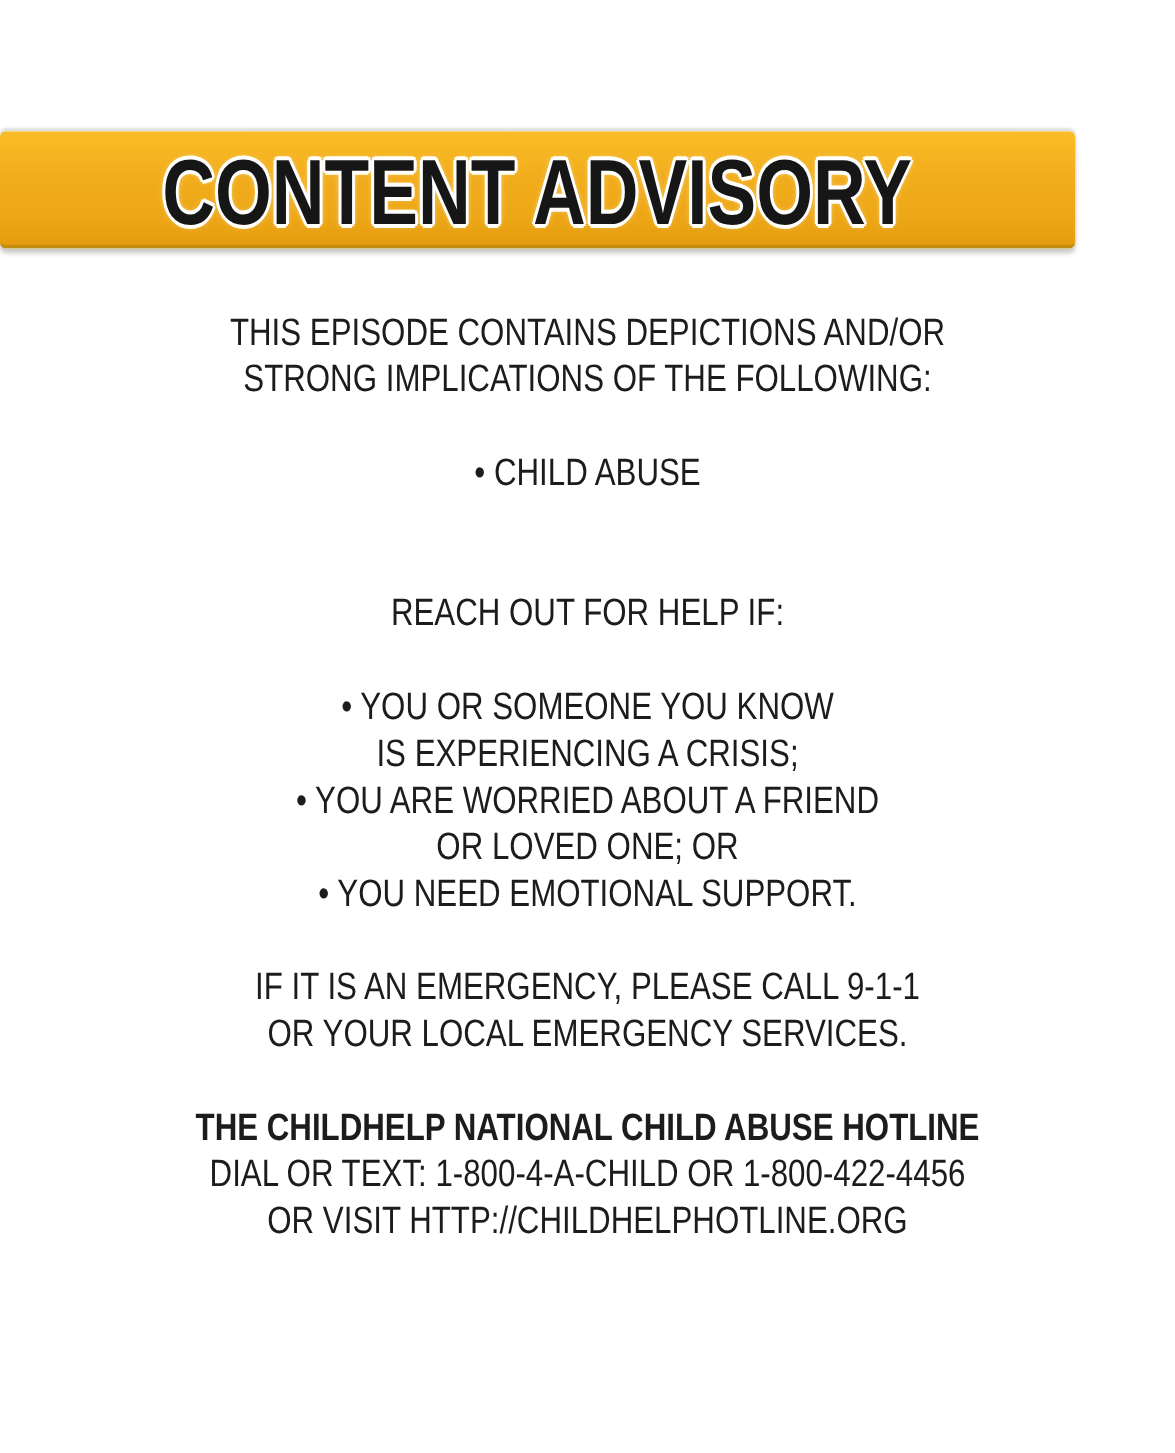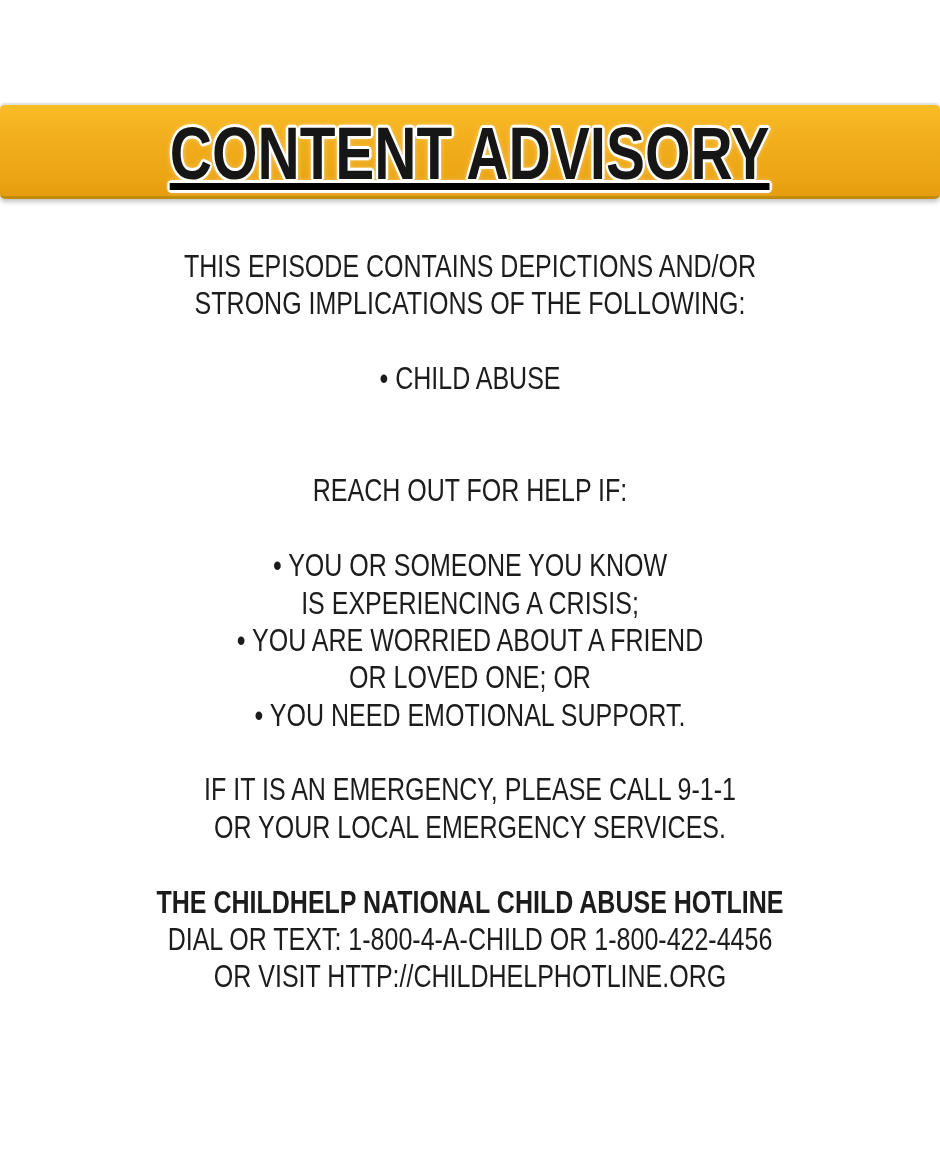--- a/index.html
+++ b/index.html
@@ -9,31 +9,30 @@
     height: 1162px;
     background: #ffffff;
     overflow: hidden;
     font-family: "Liberation Sans", sans-serif;
   }
   
   .banner {
     position: absolute;
     top: 104px;
     left: 0;
-    width: 940px;
+    width: 860px;
     height: 91px;
     background: linear-gradient(180deg, #f9bd27 0%, #f2ad1c 40%, #eda716 75%, #e59c0e 100%);
     border-top: 1px solid #e4e2d8;
     border-bottom: 3px solid #c18c0c;
     border-radius: 5px;
     box-shadow: 0 -1px 2px rgba(0,0,0,0.12), 0 3px 4px rgba(90,90,80,0.35);
     display: flex;
     align-items: flex-end;
     justify-content: center;
-    text-decoration: underline;
   }
   .banner-title {
     margin: 0;
     padding-top: 6px;
     font-size: 74px;
     font-weight: 700;
     letter-spacing: 0px;
     color: #161616;
     white-space: nowrap;
     transform: scaleX(0.79);

